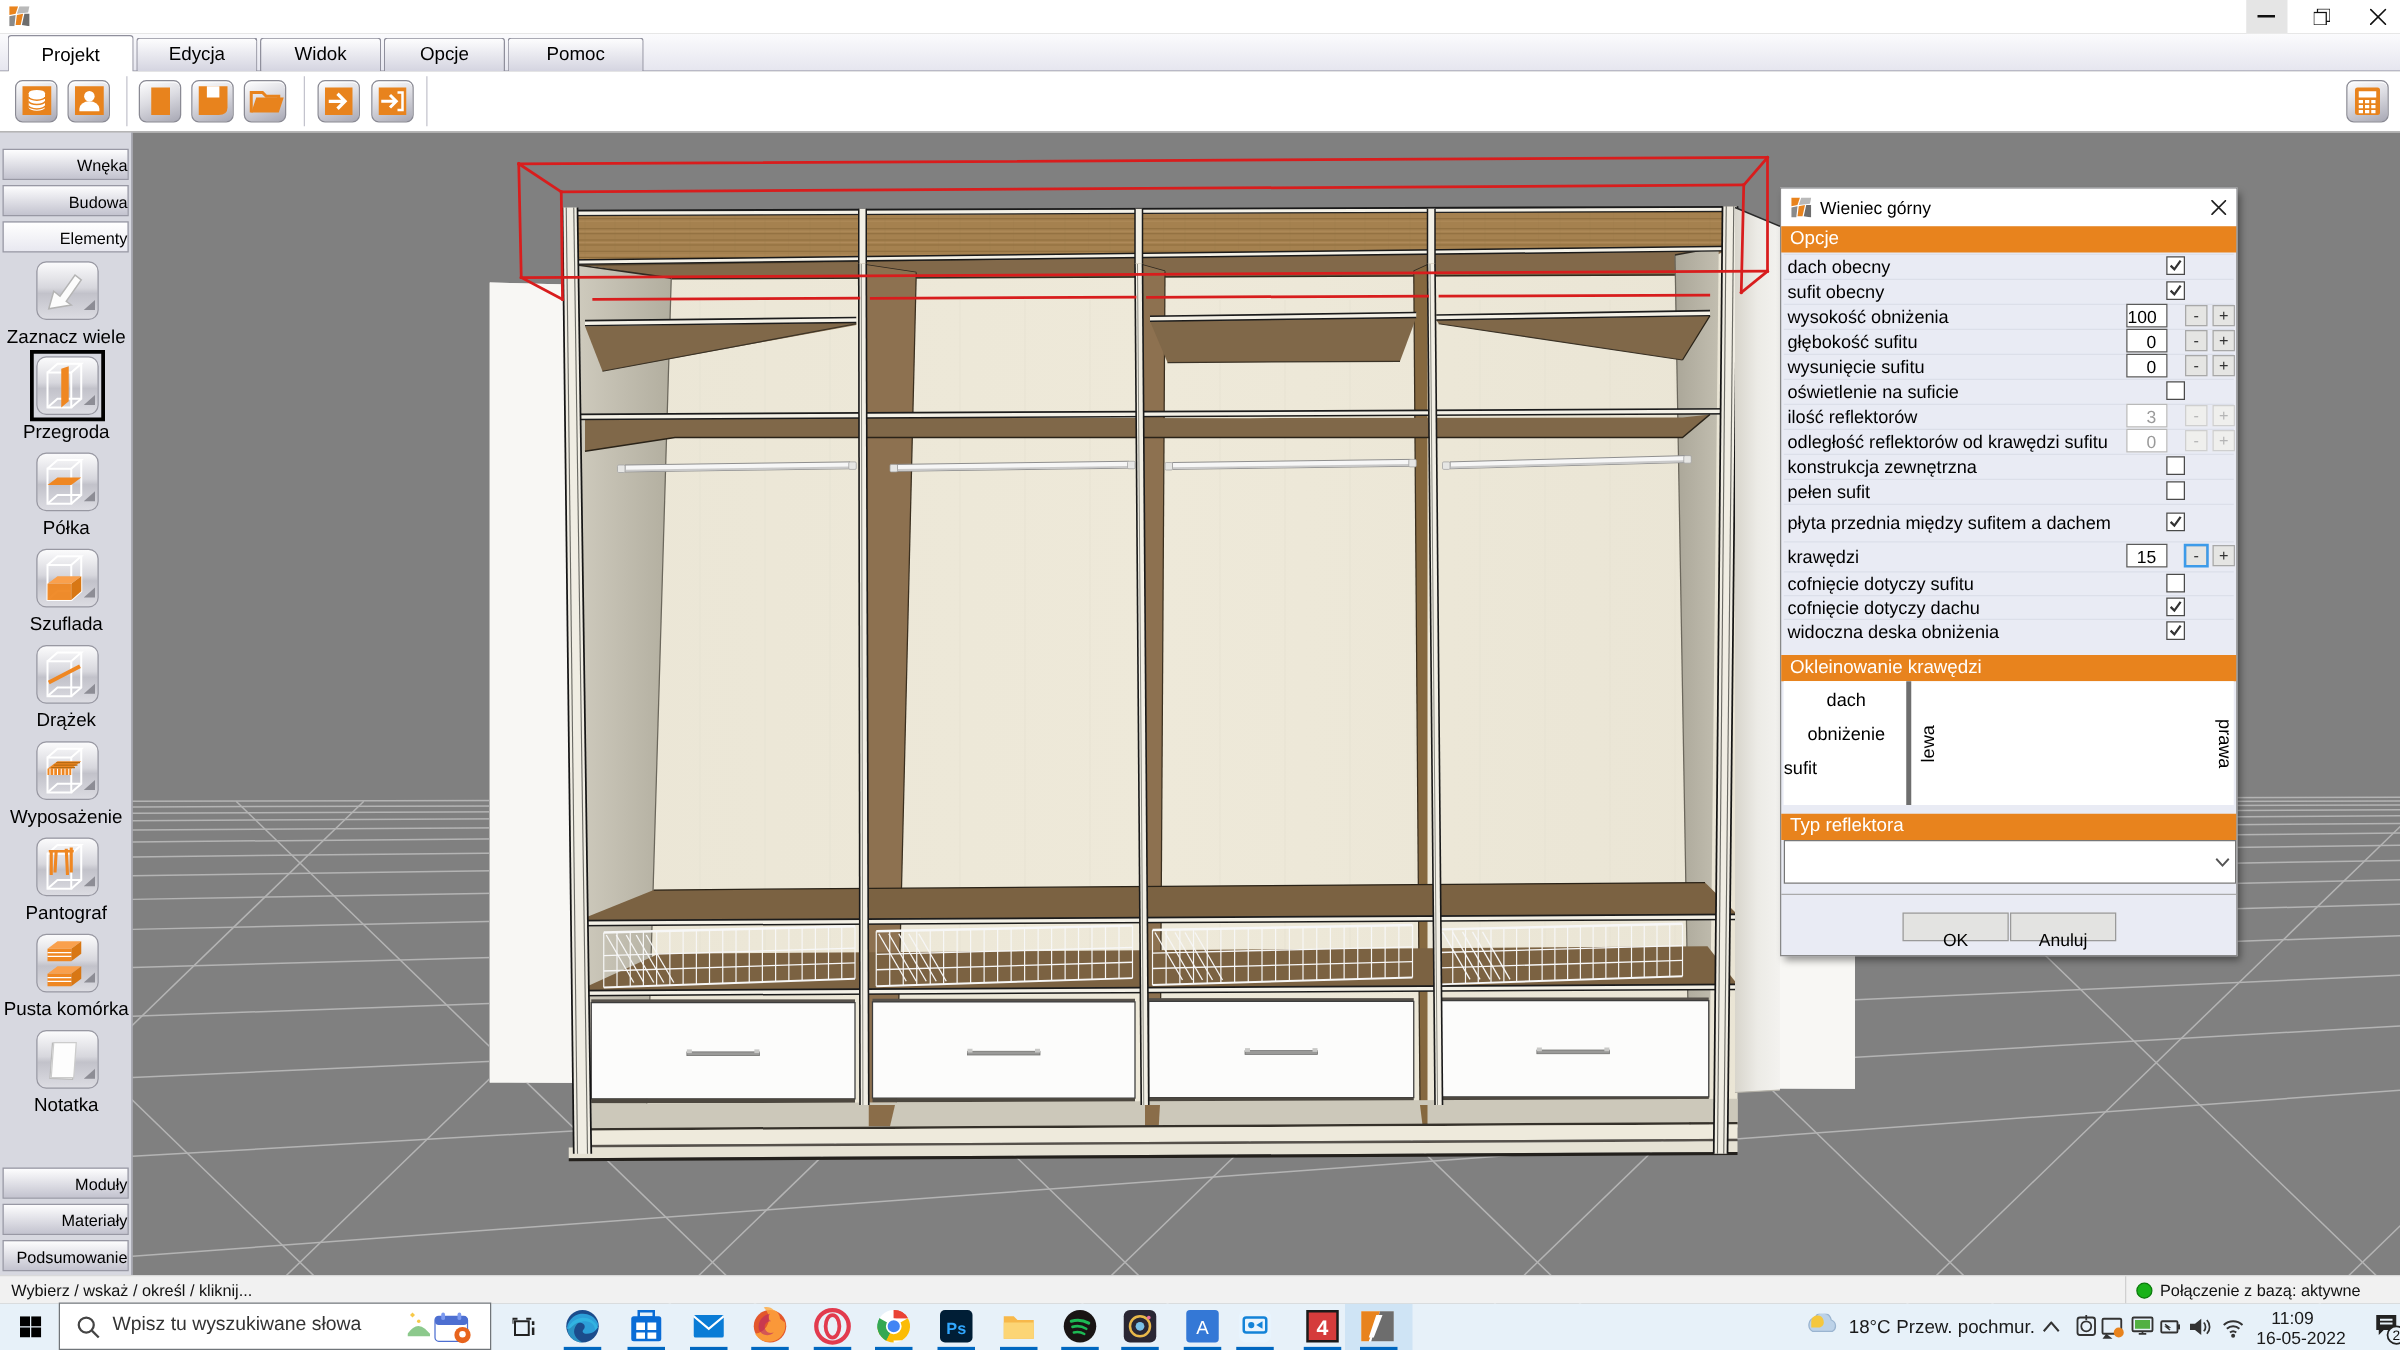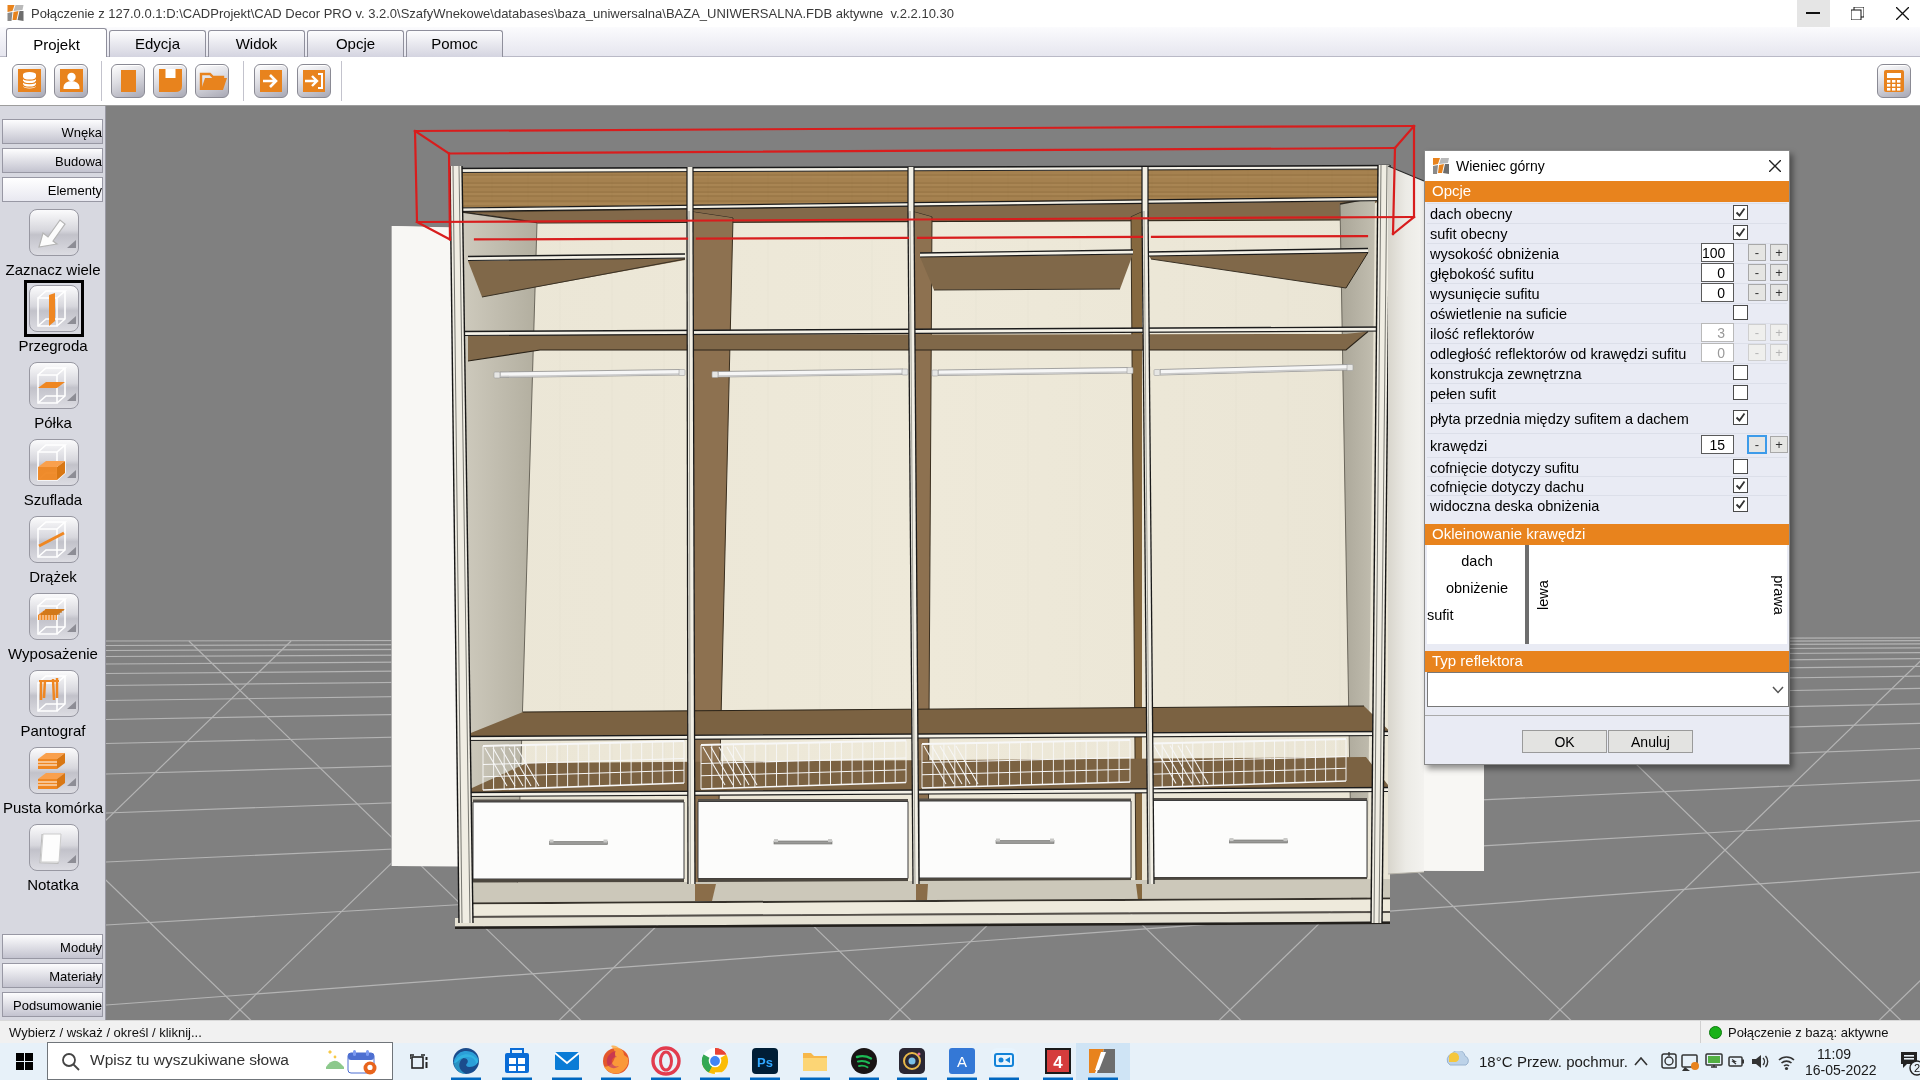--- a/index.html
+++ b/index.html
@@ -32,21 +32,21 @@
 #dialog{left:1424px;top:150px;width:366px;height:615px;background:#e9ebf4;border:1px solid #888;box-shadow:3px 4px 6px rgba(0,0,0,.42);z-index:20;font-size:14.5px;}
 #dlgtitle{left:0;top:0;width:364px;height:30px;background:#fff;}
 .ohdr{position:absolute;left:0;width:364px;height:21px;background:#e8831d;color:#fff;font-size:15px;padding:1px 0 0 7px;}
 .drow{position:absolute;left:2px;width:360px;border-top:1px solid #dcdfe9;color:#000;padding:2px 0 0 3px;height:20px;}
 .chk{position:absolute;left:308px;width:15px;height:15px;background:#fff;border:1px solid #4a4a4a;}
 .chk svg{position:absolute;left:0;top:0;}
 .numbox{position:absolute;left:276px;width:33px;height:19px;background:#fff;border:1px solid #5a5a5a;text-align:right;padding:1px 8px 0 0;font-size:14px;}
 .pm{position:absolute;width:18px;height:17px;background:#e5e5e3;border:1px solid #a8a8a8;text-align:center;font-size:13px;color:#333;padding-top:0px;}
 .dis{color:#9a9a9a;border-color:#b9b9b9;}
 .pmdis{background:#eFefed;border-color:#cfcfcf;color:#b5b5b5;}
-.btn{position:absolute;top:579px;width:85px;height:23px;background:#e3e3e1;border:1px solid #9a9a9a;text-align:center;font-size:14px;padding-top:3px;}
+.btn{position:absolute;top:579px;width:85px;height:23px;background:#e3e3e1;border:1px solid #9a9a9a;text-align:center;font-size:14px;padding-top:13px;}
 </style>
 </head>
 <body>
 
 <svg id="scene" class="abs" style="left:0;top:0;z-index:1" width="1920" height="1080" viewBox="0 0 1920 1080">
 <rect x="0" y="0" width="1920" height="1080" fill="#808080"></rect>
 <polygon points="392,226 1484,254 1484,871 392,866" fill="#f8f7f4"></polygon>
 <line x1="392" y1="226" x2="392" y2="866" stroke="#d8d7d4" stroke-width="1"></line>
 <g stroke="#b4b4b4" stroke-width="1.2">
 <line x1="106.0" y1="641.0" x2="1920.0" y2="637.8" opacity="1"></line>
@@ -426,38 +426,37 @@
 
 <div id="titlebar" class="abs">
   <svg class="abs" style="left:7px;top:5px" width="17" height="16" viewBox="0 0 16 16">
     <rect x="0" y="0" width="16" height="16" fill="#fff"></rect>
     <polygon points="0,0 7,0 5,6 0,7" fill="#e8831d"></polygon>
     <polygon points="8,0 16,0 15,5 6,6" fill="#b9b9b9"></polygon>
     <polygon points="0,8 5,7 4,16 0,16" fill="#8a8a8a"></polygon>
     <polygon points="6,7 11,6 9,15 5,15" fill="#e8831d"></polygon>
     <polygon points="12,6 16,6 16,16 10,15" fill="#6d6d6d"></polygon>
   </svg>
-  <div id="titletext" class="abs">Połączenie z 127.0.0.1:D:\CADProjekt\CAD Decor PRO v. 3.2.0\SzafyWnekowe\databases\baza_uniwersalna\BAZA_UNIWERSALNA.FDB aktywne&nbsp; v.2.2.10.30</div>
   <div class="abs" style="left:1797px;top:0;width:33px;height:27px;background:#e5e5e5"></div>
   <div class="abs" style="left:1806px;top:12px;width:14px;height:1.5px;background:#111"></div>
   <svg class="abs" style="left:1851px;top:7px" width="13" height="13">
       <rect x="0" y="3" width="10" height="10" fill="none" stroke="#111"></rect>
       <path d="M3 3 V0 H13 V10 H10" fill="none" stroke="#111"></path>
     </svg>
   <svg class="abs" style="left:1896px;top:7px" width="13" height="13">
       <path d="M0 0 L13 13 M13 0 L0 13" stroke="#111" stroke-width="1.3"></path>
     </svg>
 </div>
 
 <div id="tabrow" class="abs">
   <div class="tab active" style="left:6px;width:101px;">Projekt</div>
   <div class="tab" style="left:109px;width:97px;">Edycja</div>
   <div class="tab" style="left:208px;width:97px;">Widok</div>
   <div class="tab" style="left:307px;width:97px;">Opcje</div>
-  <div class="tab" style="left:406px;width:97px;">Pomoc</div>
+  <div class="tab" style="left:406px;width:109px;">Pomoc</div>
 </div>
 
 <div id="toolbar" class="abs">
   <div class="tbtn" style="left:12px"></div>
   <div class="tbtn" style="left:54px"></div>
   <div class="tsep" style="left:101px"></div>
   <div class="tbtn" style="left:111px"></div>
   <div class="tbtn" style="left:153px"></div>
   <div class="tbtn" style="left:195px"></div>
   <div class="tsep" style="left:243px"></div>

